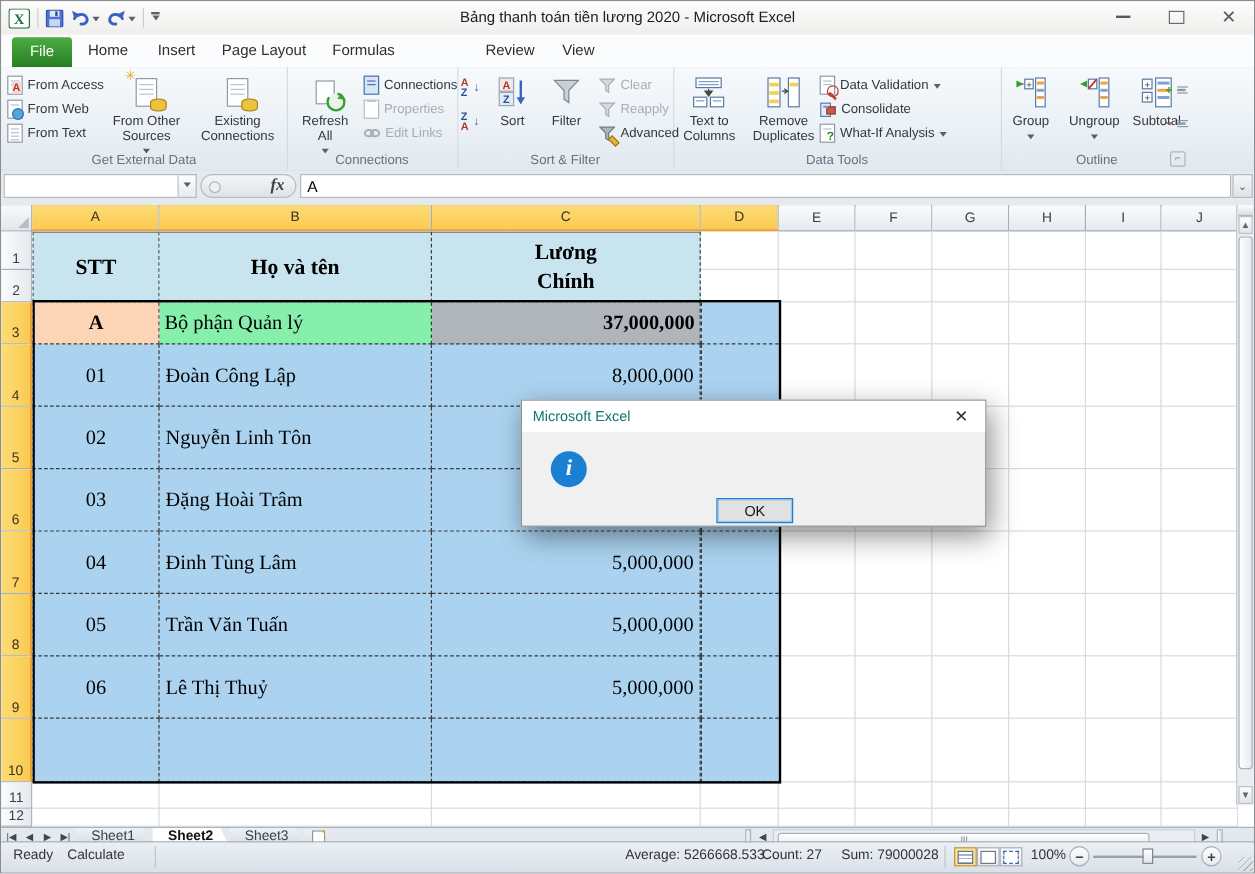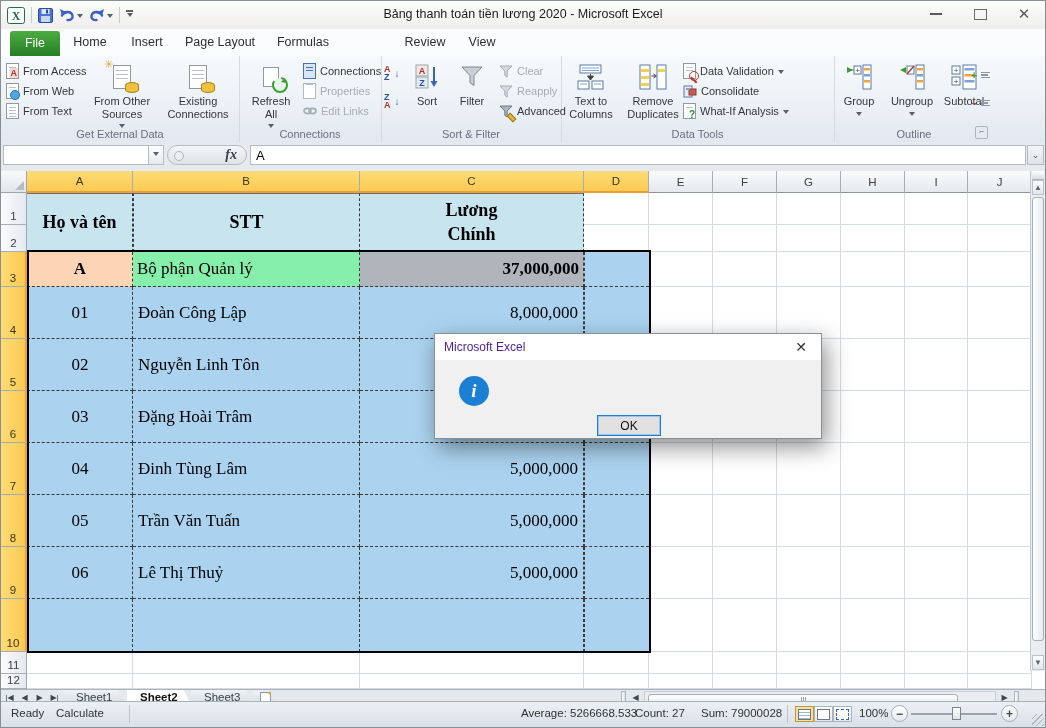--- a/index.html
+++ b/index.html
@@ -130,21 +130,21 @@
   .vicon{width:11px;height:9px;border:1px solid #6E7884;background:#fff;}
   .zoomtrack{position:absolute;top:11px;width:86px;height:2px;background:#9AA2AA;}
   .zoomthumb{position:absolute;top:5px;width:9px;height:13px;background:linear-gradient(#FDFEFE,#E0E5EA);border:1px solid #7D868F;box-sizing:border-box;}
   .zbtn{position:absolute;top:3px;width:17px;height:17px;border-radius:50%;border:1px solid #A7AEB6;
         display:flex;align-items:center;justify-content:center;font-weight:bold;color:#444;font-size:12px;background:linear-gradient(#FDFEFE,#E6EAEF);box-sizing:border-box;}
   .grip{position:absolute;right:1px;bottom:1px;width:12px;height:12px;
         background:repeating-linear-gradient(135deg,transparent 0 3px,#AEB5BC 3px 4px);}
   
   .mdlg{position:absolute;left:433px;top:332px;width:388px;height:106px;background:#F0F0F0;border:1px solid #898F95;
         box-shadow:4px 8px 22px rgba(0,0,0,.45);z-index:60;box-sizing:border-box;}
-  .mtitle{height:26px;background:#FFFFFF;display:flex;align-items:center;padding-left:9px;font-size:12px;color:#4c1d95;}
+  .mtitle{height:26px;background:#FFFFFF;display:flex;align-items:center;padding-left:9px;font-size:12px;color:#0f766e;}
   .mx{position:absolute;right:0;top:0;width:40px;height:26px;display:flex;align-items:center;justify-content:center;font-size:14px;color:#333;}
   .micon{position:absolute;left:24px;top:42px;width:30px;height:30px;border-radius:50%;background:#1B7FD4;color:#fff;
          font-family:"Liberation Serif",serif;font-style:italic;font-weight:bold;font-size:19px;
          display:flex;align-items:center;justify-content:center;}
   .mmsg{position:absolute;left:73px;top:51px;right:12px;font-size:12px;color:#111;}
   .mok{position:absolute;left:162px;top:81px;width:64px;height:21px;background:#E1E1E1;border:1px solid #1B7FD4;
        box-shadow:inset 0 0 0 1px #9CC5EC;font-size:12px;display:flex;align-items:center;justify-content:center;color:#111;box-sizing:border-box;}
 </style>
 </head>
 <body>
@@ -567,22 +567,22 @@
         <div class="glh" style="top: 249px;"></div>
         <div class="glh" style="top: 301px;"></div>
         <div class="glh" style="top: 353px;"></div>
         <div class="glh" style="top: 405px;"></div>
         <div class="glh" style="top: 458px;"></div>
         <div class="glh" style="top: 480px;"></div>
         <div class="glh" style="top: 495px;"></div>
       </div>
     <div class="selfill"></div>
     <div id="tbl">
+      <div class="tc first hd">STT</div>
       <div class="tc hd">Họ và tên</div>
-      <div class="tc first hd">STT</div>
       <div class="tc hd">Lương
 Chính</div>
       <div class="tc dhdr"></div>
     <div class="tc first sa">A</div>
         <div class="tc sb">Bộ phận Quản lý</div>
         <div class="tc sc">37,000,000</div>
         <div class="tc dcol"></div>
         <div class="tc first da">01</div>
         <div class="tc db2">Đoàn Công Lập</div>
         <div class="tc dc">8,000,000</div>

